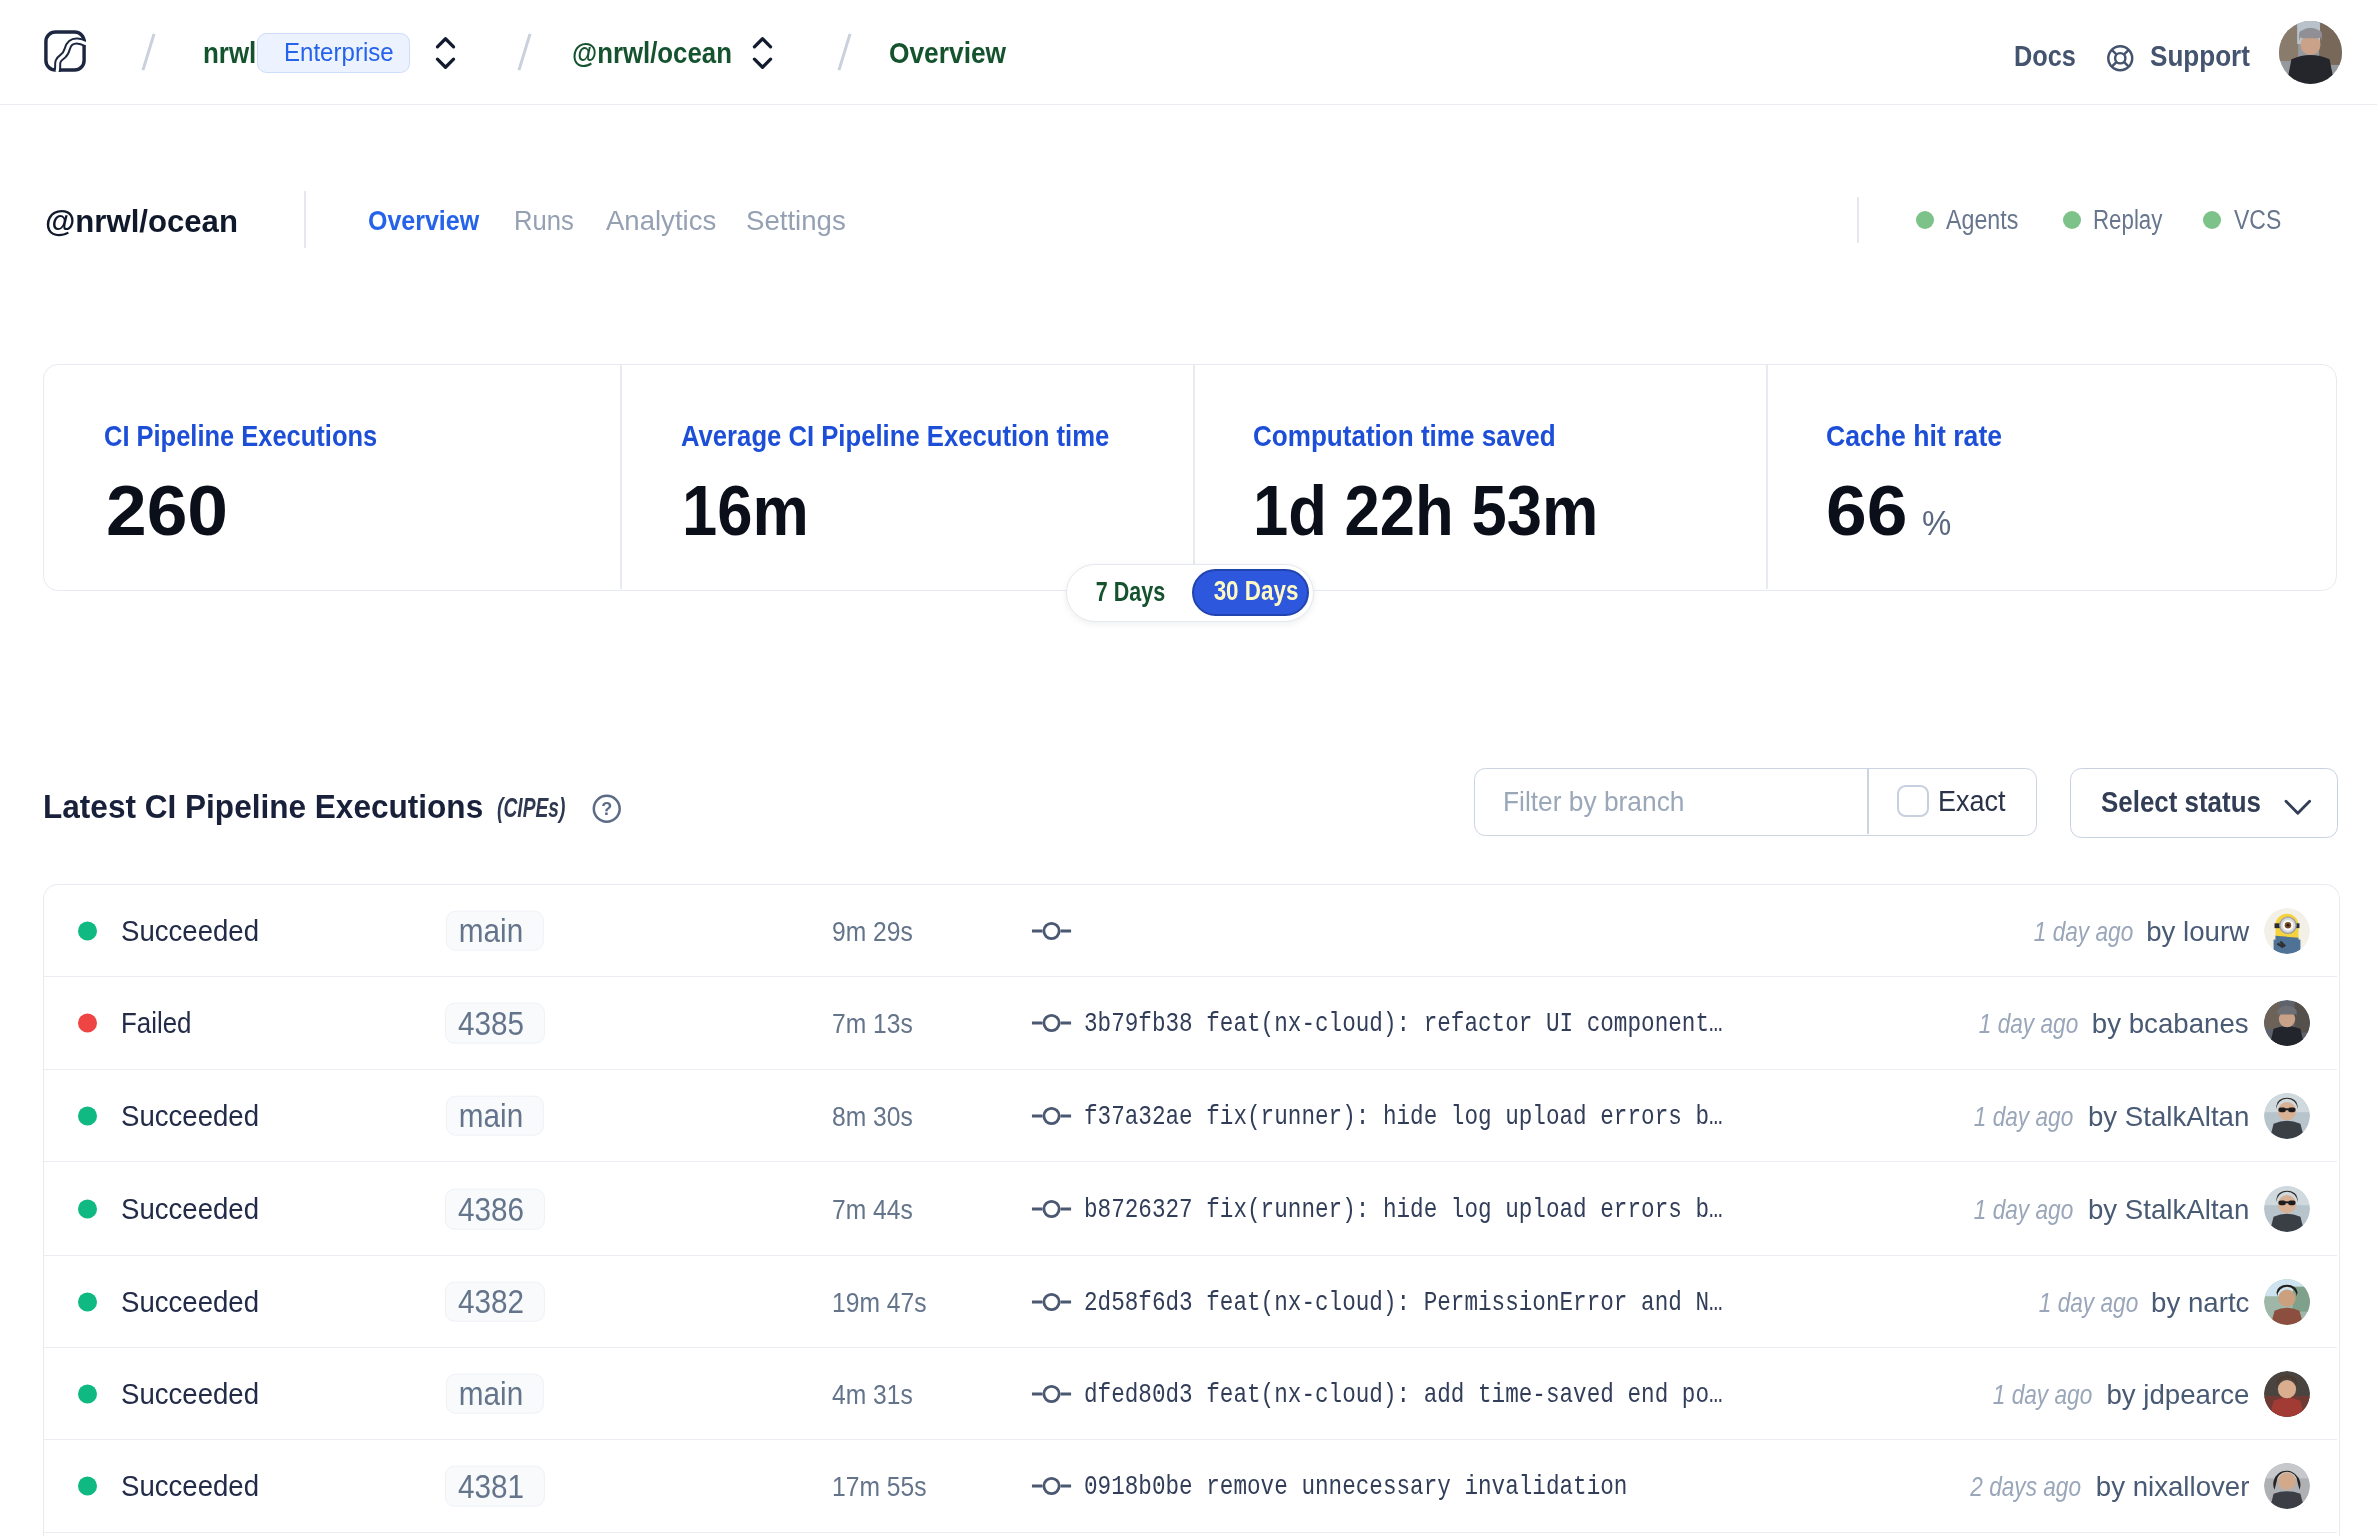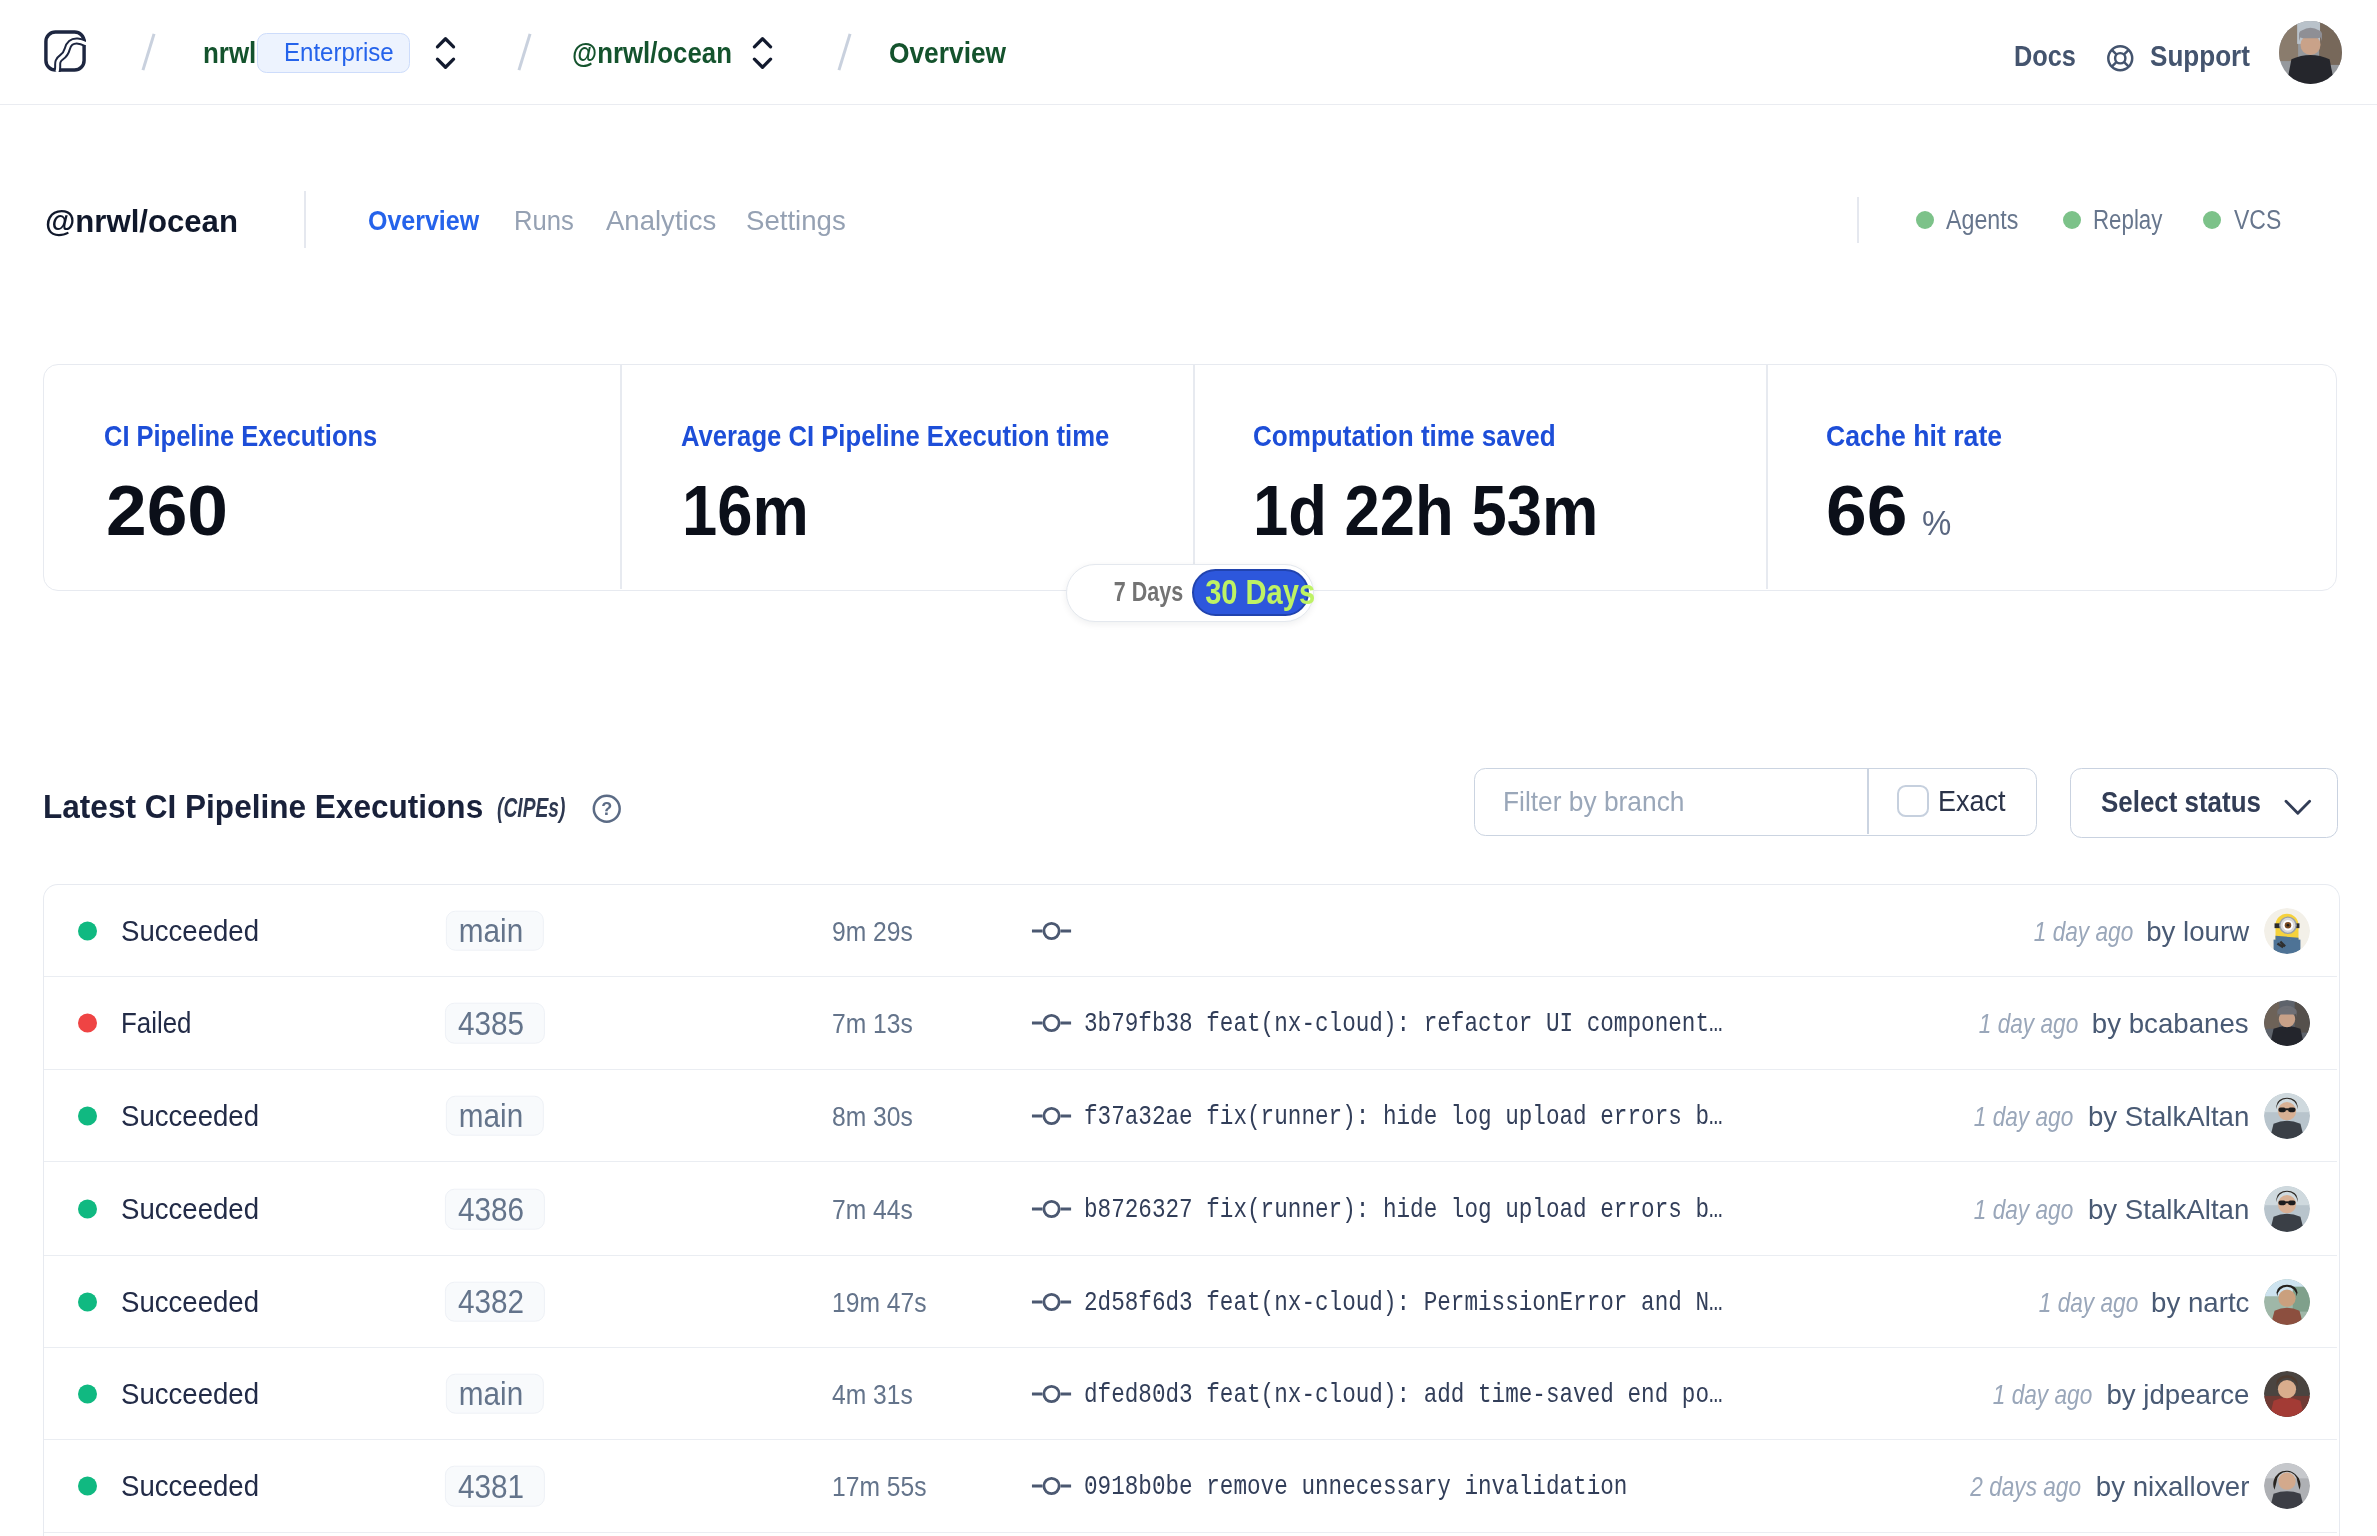--- a/index.html
+++ b/index.html
@@ -93,22 +93,22 @@
 </div>
 <div class="abs clabel" style="left:104px;top:419px"><span style="display:inline-block;white-space:pre;transform:scaleX(0.8634);transform-origin:0 50%">CI Pipeline Executions</span></div>
 <div class="abs cval" style="left:106px;top:476px"><span style="display:inline-block;white-space:pre;transform:scaleX(1.0448);transform-origin:0 50%">260</span></div>
 <div class="abs clabel" style="left:681px;top:419px"><span style="display:inline-block;white-space:pre;transform:scaleX(0.8699);transform-origin:0 50%">Average CI Pipeline Execution time</span></div>
 <div class="abs cval" style="left:682px;top:476px"><span style="display:inline-block;white-space:pre;transform:scaleX(0.9047);transform-origin:0 50%">16m</span></div>
 <div class="abs clabel" style="left:1253px;top:419px"><span style="display:inline-block;white-space:pre;transform:scaleX(0.8834);transform-origin:0 50%">Computation time saved</span></div>
 <div class="abs cval" style="left:1253px;top:476px"><span style="display:inline-block;white-space:pre;transform:scaleX(0.9055);transform-origin:0 50%">1d 22h 53m</span></div>
 <div class="abs clabel" style="left:1826px;top:419px"><span style="display:inline-block;white-space:pre;transform:scaleX(0.9025);transform-origin:0 50%">Cache hit rate</span></div>
 <div class="abs cval" style="left:1826px;top:476px"><span style="display:inline-block;white-space:pre;transform:scaleX(1.0448);transform-origin:0 50%">66</span><span style="display:inline-block;font-size:35px;font-weight:400;color:#5a6781;transform:scaleX(.94);margin-left:17px">%</span></div>
 <div class="abs" style="left:1066px;top:564px;width:248px;height:58px;background:#fff;border:1.9px solid #e4e8ee;border-radius:29.5px;box-shadow:0 1.9px 7.6px rgba(15,23,42,.07)">
-<div class="abs" style="left:0;top:0;width:126px;height:54px;line-height:54px;text-align:right;font-size:27.6px;font-weight:700;color:#737373"><span style="display:inline-block;white-space:pre;transform:scaleX(0.7807);transform-origin:50% 50%">7 Days</span></div>
-<div class="abs" style="left:125px;top:3.8px;width:117px;height:47px;border-radius:24px;background:#2d57dc;border:2.9px solid #2143ae;color:#bef264;text-align:center;line-height:41px;font-size:35px;font-weight:700"><span style="display:inline-block;white-space:pre;transform:scaleX(0.831);transform-origin:50% 50%">30 Days</span></div>
+<div class="abs" style="left:0;top:0;width:126px;height:54px;line-height:54px;text-align:center;font-size:27.6px;font-weight:700;color:#14532d"><span style="display:inline-block;white-space:pre;transform:scaleX(0.7807);transform-origin:50% 50%">7 Days</span></div>
+<div class="abs" style="left:125px;top:3.8px;width:117px;height:47px;border-radius:24px;background:#2d57dc;border:2.9px solid #2143ae;color:#fef9c3;text-align:right;line-height:41px;font-size:27px;font-weight:700"><span style="display:inline-block;white-space:pre;transform:scaleX(0.831);transform-origin:50% 50%">30 Days</span></div>
 </div>
 <div class="abs cy" style="left:43px;top:806px;white-space:nowrap;font-size:34px;font-weight:700;color:#19213a"><span style="display:inline-block;white-space:pre;transform:scaleX(0.9282);transform-origin:0 50%">Latest CI Pipeline Executions</span></div>
 <div class="abs cy" style="left:497px;top:807px;white-space:nowrap;font-size:28.5px;font-style:italic;font-weight:700;color:#2e3850"><span style="display:inline-block;white-space:pre;transform:scaleX(0.6749);transform-origin:0 50%">(CIPEs)</span></div>
 <svg class="abs" style="left:592px;top:794px" width="29.5" height="29.5" viewBox="0 0 31 31">
 <circle cx="15.5" cy="15.5" r="13.6" fill="none" stroke="#5b6b85" stroke-width="2.6"></circle>
 <text x="15.5" y="22" text-anchor="middle" font-family="Liberation Sans" font-size="19" font-weight="700" fill="#5b6b85">?</text>
   </svg>
 <div class="abs" style="left:1474px;top:768px;width:563px;height:68px;border:1.9px solid #cbd4e1;border-radius:11.4px;background:#fff">
     <div class="abs cy" style="left:27.6px;top:32px;font-size:28.5px;color:#9aa7b9"><span style="display:inline-block;white-space:pre;transform:scaleX(0.9238);transform-origin:0 50%">Filter by branch</span></div>
     <div class="abs" style="left:392px;top:0;width:1.9px;height:65px;background:#cbd4e1"></div>

